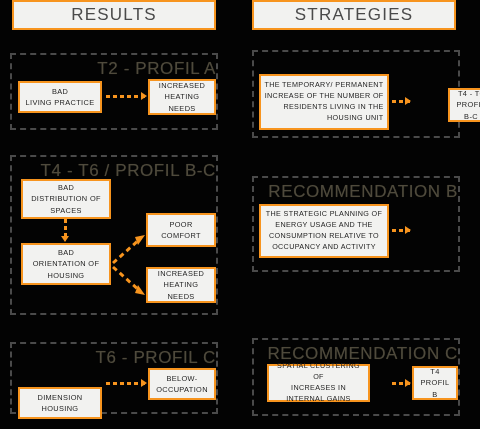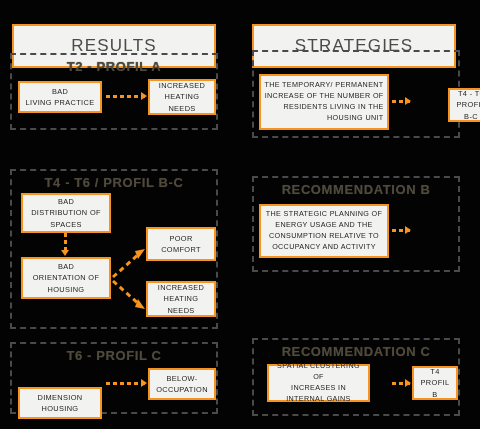--- a/index.html
+++ b/index.html
@@ -8,43 +8,43 @@
     font-family:"Liberation Sans","DejaVu Sans",sans-serif;
     background:#030303;
     position:relative;
   }
   .col{position:absolute;top:0;width:240px;height:429px;}
   .col.left{left:0;}
   .col.right{left:240px;}
 
   
   .col-header{
-    position:absolute;left:12px;top:24px;width:204px;height:44px;
+    position:absolute;left:12px;top:0;width:204px;height:30px;
     background:#f2f2f0;
     border:2px solid #f7941e;
     display:flex;align-items:center;justify-content:center;
     box-sizing:border-box;
   }
   .col-header span{
     font-size:17px;letter-spacing:1.2px;color:#4a4a4a;
     font-weight:400;
   }
 
   
   .group{
     position:absolute;
     border:2px dashed #4a4a4a;
     box-sizing:border-box;
   }
   .group-title{
     position:absolute;left:0;right:0;top:4px;
-    text-align:center;
-    font-size:13px;letter-spacing:0.6px;
+    text-align:right;
+    font-size:17px;letter-spacing:0.6px;
     color:#4f4a3c;
-    font-weight:700;
+    font-weight:400;
     text-shadow:0 0 1px #2a2a22;
   }
 
   
   .box{
     position:absolute;
     background:#f2f2f0;
     border:2px solid #f7941e;
     box-sizing:border-box;
     display:flex;align-items:center;justify-content:center;
@@ -91,21 +91,21 @@
 
   <div class="group" style="left:10px;top:53px;width:208px;height:77px;">
     <div class="group-title">T2 - PROFIL A</div>
     <div class="box" style="left:6px;top:26px;width:84px;height:32px;white-space:pre-line;">BAD
 LIVING PRACTICE</div>
     <div class="arrow-h" style="left:94px;top:40px;width:40px;"></div>
     <div class="box" style="left:136px;top:24px;width:68px;height:36px;white-space:pre-line;">INCREASED
 HEATING NEEDS</div>
   </div>
 
-  <div class="group" style="left:10px;top:169px;width:208px;height:160px;">
+  <div class="group" style="left:10px;top:155px;width:208px;height:160px;">
     <div class="group-title">T4 - T6 / PROFIL B-C</div>
 
     <div class="box" style="left:9px;top:22px;width:90px;height:40px;white-space:pre-line;">BAD
 DISTRIBUTION OF
 SPACES</div>
 
     <div class="arrow-v" style="left:52px;top:62px;height:18px;"></div>
 
     <div class="box" style="left:9px;top:86px;width:90px;height:42px;white-space:pre-line;">BAD
 ORIENTATION OF

